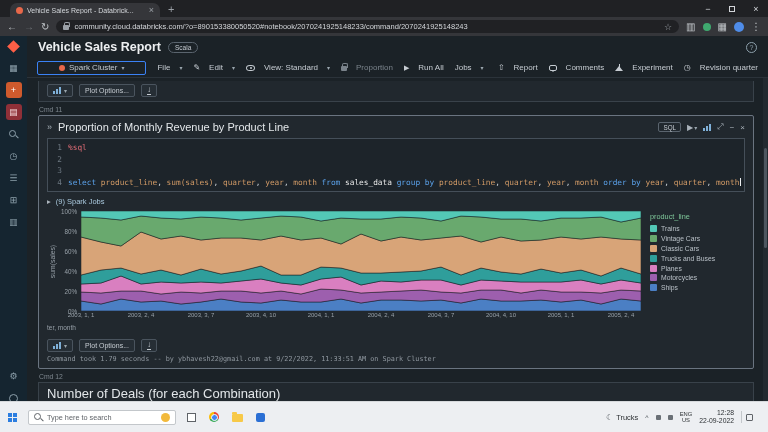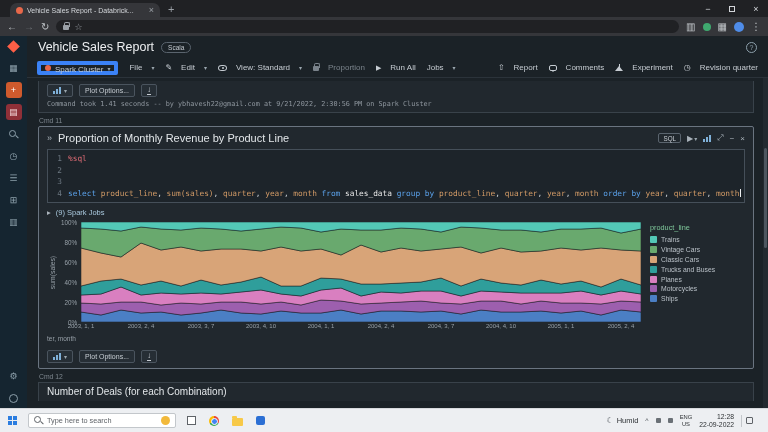--- a/index.html
+++ b/index.html
@@ -38,28 +38,28 @@
 .sb-spacer{flex:1}
 .sb-user{width:9px;height:9px;border:1px solid #8da0ab;border-radius:50%}
 .i-search{position:relative;width:9px;height:9px}
 .i-search:before{content:"";position:absolute;left:0;top:0;width:5px;height:5px;border:1px solid #8da0ab;border-radius:50%}
 .i-search:after{content:"";position:absolute;left:5.5px;top:6px;width:3.5px;height:1.2px;background:#8da0ab;transform:rotate(45deg)}
 .i-search.dark:before{border-color:#5f6368}
 .i-search.dark:after{background:#5f6368}
 
 .main{flex:1;display:flex;flex-direction:column;min-width:0;position:relative;background:#1b2227}
 .nb-header{height:22px;display:flex;align-items:center;gap:7px;padding:0 11px;flex:none}
-.nb-title{color:#edeff1;font-size:12.5px;font-weight:400;white-space:nowrap}
+.nb-title{color:#edeff1;font-size:12.5px;font-weight:700;white-space:nowrap}
 .badge-scala{font-size:6.5px;color:#c6ccd2;border:1px solid #5a646e;border-radius:8px;padding:1px 6px}
 .help-circ{margin-left:auto;width:11px;height:11px;border:1px solid #8da0ab;border-radius:50%;color:#8da0ab;font-size:7px;display:flex;align-items:center;justify-content:center}
 
 .nb-toolbar{height:20px;display:flex;align-items:center;gap:11px;padding:0 10px;border-bottom:1px solid #2b333a;font-size:8px;color:#c6ccd2;flex:none;white-space:nowrap}
 .tb-item{display:flex;align-items:center;gap:9px}
 .cdn{font-size:6px;color:#9aa6ae}
-.cluster-box{display:flex;align-items:flex-start;gap:4px;border:4px solid #3b82f6;border-radius:2px;height:14px;padding:0 4px}
+.cluster-box{display:flex;align-items:center;gap:4px;border:1px solid #3b82f6;border-radius:2px;height:14px;padding:0 21px}
 .cluster-dot{width:6px;height:6px;border-radius:50%;background:#e8684a}
 .dim-item{color:#7a838b}
 .i-lockp{width:6px;height:4.5px;background:#7a838b;border-radius:1px;position:relative;margin-top:2px}
 .i-lockp:before{content:"";position:absolute;left:1px;top:-3px;width:4px;height:3.5px;border:1px solid #7a838b;border-bottom:none;border-radius:2px 2px 0 0}
 .i-eye{width:9px;height:6px;border:1px solid #c6ccd2;border-radius:50%/60%;position:relative}
 .i-eye:after{content:"";position:absolute;left:2.8px;top:1.2px;width:2.2px;height:2.2px;border-radius:50%;background:#c6ccd2}
 .i-bubble{width:8px;height:6px;border:1px solid #c6ccd2;border-radius:2px;position:relative}
 .i-bubble:after{content:"";position:absolute;left:1px;bottom:-2.5px;border-left:2px solid transparent;border-right:2px solid transparent;border-top:2.5px solid #c6ccd2}
 .i-flask{width:8px;height:7px;position:relative}
 .i-flask:after{content:"";position:absolute;left:0;bottom:0;border-left:4px solid transparent;border-right:4px solid transparent;border-bottom:5px solid #c6ccd2}
@@ -104,26 +104,26 @@
 .xticks{position:absolute;left:0;top:101px;width:100%;height:10px}
 .xtick{position:absolute;transform:translateX(-50%);font-size:6px;color:#97a0a8;white-space:nowrap}
 .xaxis-label{position:absolute;left:0;top:113px;font-size:6.5px;color:#97a0a8}
 .legend{flex:1;padding:1px 0 0 9px;min-width:0}
 .legend-title{font-size:7.3px;color:#7fc79a;margin-bottom:3px}
 .legend-item{display:flex;align-items:center;gap:4px;height:9.8px;font-size:6.8px;color:#b9c0c7}
 .swatch{width:7px;height:7px;border-radius:1px;flex:none}
 .plot-toolbar{margin-top:4px}
 
 .next-cell{border:1px solid #39424a;border-bottom:none;background:#21282e;margin-top:2px;padding:3px 8px;height:19px;overflow:hidden}
-.next-title{color:#e2e6e9;font-size:10px;font-weight:500;white-space:nowrap}
+.next-title{color:#e2e6e9;font-size:13px;font-weight:500;white-space:nowrap}
 .scroll-strip{position:absolute;right:0;top:0;bottom:0;width:5px;background:#232a30}
 .scroll-thumb{position:absolute;right:1px;top:70px;width:3px;height:100px;border-radius:2px;background:#4d565f}
 
 
-.taskbar{position:absolute;left:0;right:0;bottom:0;height:24px;background:#edeff2;border-top:1px solid #d6d9dc;display:flex;align-items:center;gap:7px;padding:0 3px}
+.taskbar{position:absolute;left:0;right:0;bottom:0;height:31px;background:#edeff2;border-top:1px solid #d6d9dc;display:flex;align-items:center;gap:7px;padding:0 3px}
 .start{width:18px;height:20px;display:flex;align-items:center;justify-content:center;flex:none}
 .win-logo{display:grid;grid-template-columns:4px 4px;grid-template-rows:4px 4px;gap:1px}
 .win-logo i{background:#2b7de0;display:block}
 .search-box{width:148px;height:15px;background:#fff;border:1px solid #c3c7cb;border-radius:2px;display:flex;align-items:center;gap:4px;padding:0 5px;min-width:0;flex:none}
 .search-text{font-size:7.3px;color:#5f6368;white-space:nowrap;overflow:hidden}
 .hl-icon{width:9px;height:9px;border-radius:50%;background:#f2b93b;flex:none;margin-left:auto}
 .tb-app{width:16px;height:18px;display:flex;align-items:center;justify-content:center;flex:none}
 .i-taskview{width:9px;height:9px;border:1px solid #5f6368;background:#fff}
 .i-chrome{width:10px;height:10px;border-radius:50%;background:conic-gradient(#ea4335 0 33%,#34a853 33% 66%,#fbbc04 66% 100%);position:relative}
 .i-chrome:after{content:"";position:absolute;left:2px;top:2px;width:5px;height:5px;border-radius:50%;background:#4285f4;border:1px solid #fff}
@@ -161,20 +161,21 @@
       <span class="winbtn">×</span>
     </div>
   </div>
 
   <div class="urlbar">
     <span class="nav-ic">←</span>
     <span class="nav-ic dim">→</span>
     <span class="nav-ic">↻</span>
     <div class="omnibox">
       <span class="i-lock"></span>
+      <span class="url-text">community.cloud.databricks.com/?o=890153380050520#notebook/2070241925148233/command/2070241925148243</span>
       <span class="ob-star">☆</span>
     </div>
     <span class="nav-ic">▥</span>
     <span class="ext-dot"></span>
     <span class="nav-ic">▦</span>
     <span class="avatar"></span>
     <span class="nav-ic">⋮</span>
   </div>
 
   <div class="app">
@@ -268,21 +269,20 @@
                   <i></i>
                   <i></i>
                 </span>
               <span class="cdn">▾</span>
             </div>
             <div class="text-btn">Plot Options...</div>
             <div class="icon-btn">
               <span class="dl-arrow">↓</span>
             </div>
           </div>
-          <div class="cell-footer">Command took 1.41 seconds -- by ybhavesh22@gmail.com at 9/21/2022, 2:30:56 PM on Spark Cluster</div>
         </div>
 
         <div class="cmd-label">Cmd 11</div>
 
         <div class="main-cell">
           <div class="cell-head">
             <span class="collapse-ic">»</span>
             <span class="cell-title">Proportion of Monthly Revenue by Product Line</span>
             <div class="head-ctrls">
               <span class="badge-sql">SQL</span>
@@ -400,20 +400,21 @@
                   <i></i>
                 </span>
               <span class="cdn">▾</span>
             </div>
             <div class="text-btn">Plot Options...</div>
             <div class="icon-btn">
               <span class="dl-arrow">↓</span>
             </div>
           </div>
 
+          <div class="cell-footer">Command took 1.79 seconds -- by ybhavesh22@gmail.com at 9/22/2022, 11:33:51 AM on Spark Cluster</div>
         </div>
 
         <div class="cmd-label">Cmd 12</div>
 
         <div class="next-cell">
           <div class="next-title">Number of Deals (for each Combination)</div>
         </div>
 
         <div class="scroll-strip">
           <div class="scroll-thumb"></div>
@@ -444,21 +445,21 @@
       </div>
     <div class="tb-app">
         <span class="i-folder"></span>
       </div>
     <div class="tb-app">
         <span class="i-bluedoc"></span>
       </div>
     <div class="tray">
       <div class="weather">
         <span class="moon">☾</span>
-        <span>Humid</span>
+        <span>Trucks</span>
       </div>
       <span class="tray-exp">^</span>
       <span class="tray-ic"></span>
       <span class="tray-ic"></span>
       <div class="lang">
         <div>ENG</div>
         <div>US</div>
       </div>
       <div class="clock">
         <div>12:28</div>

